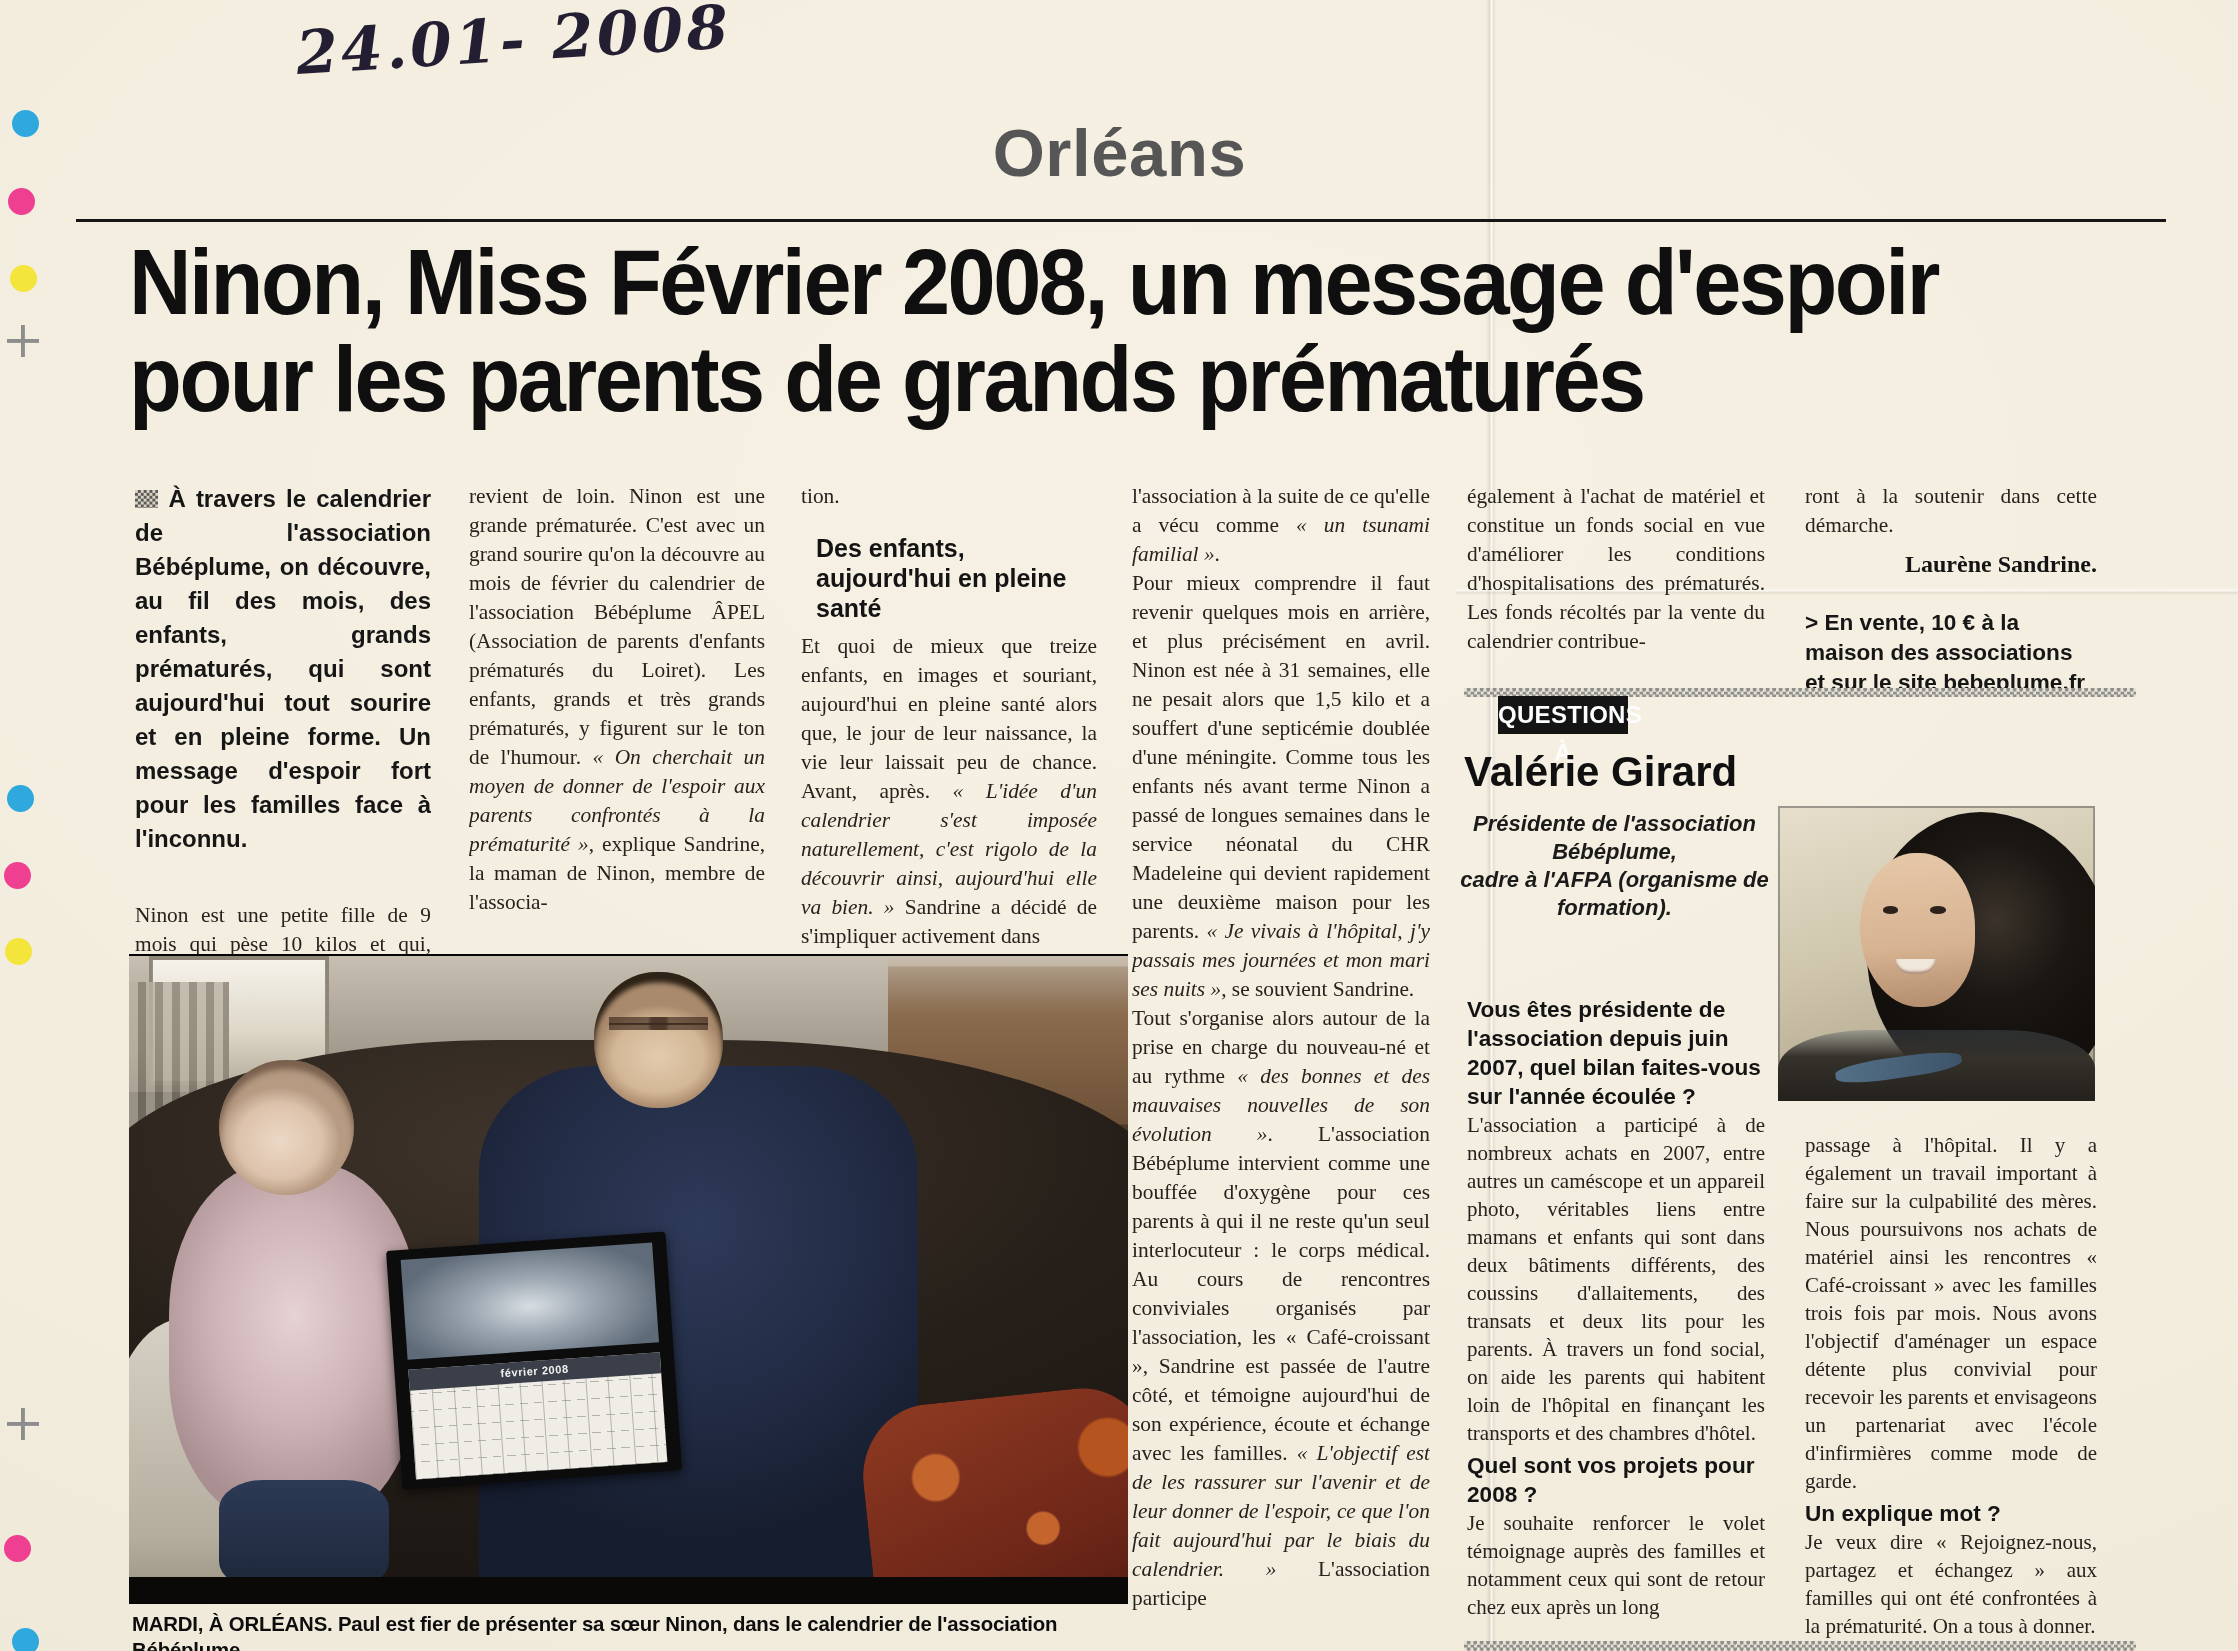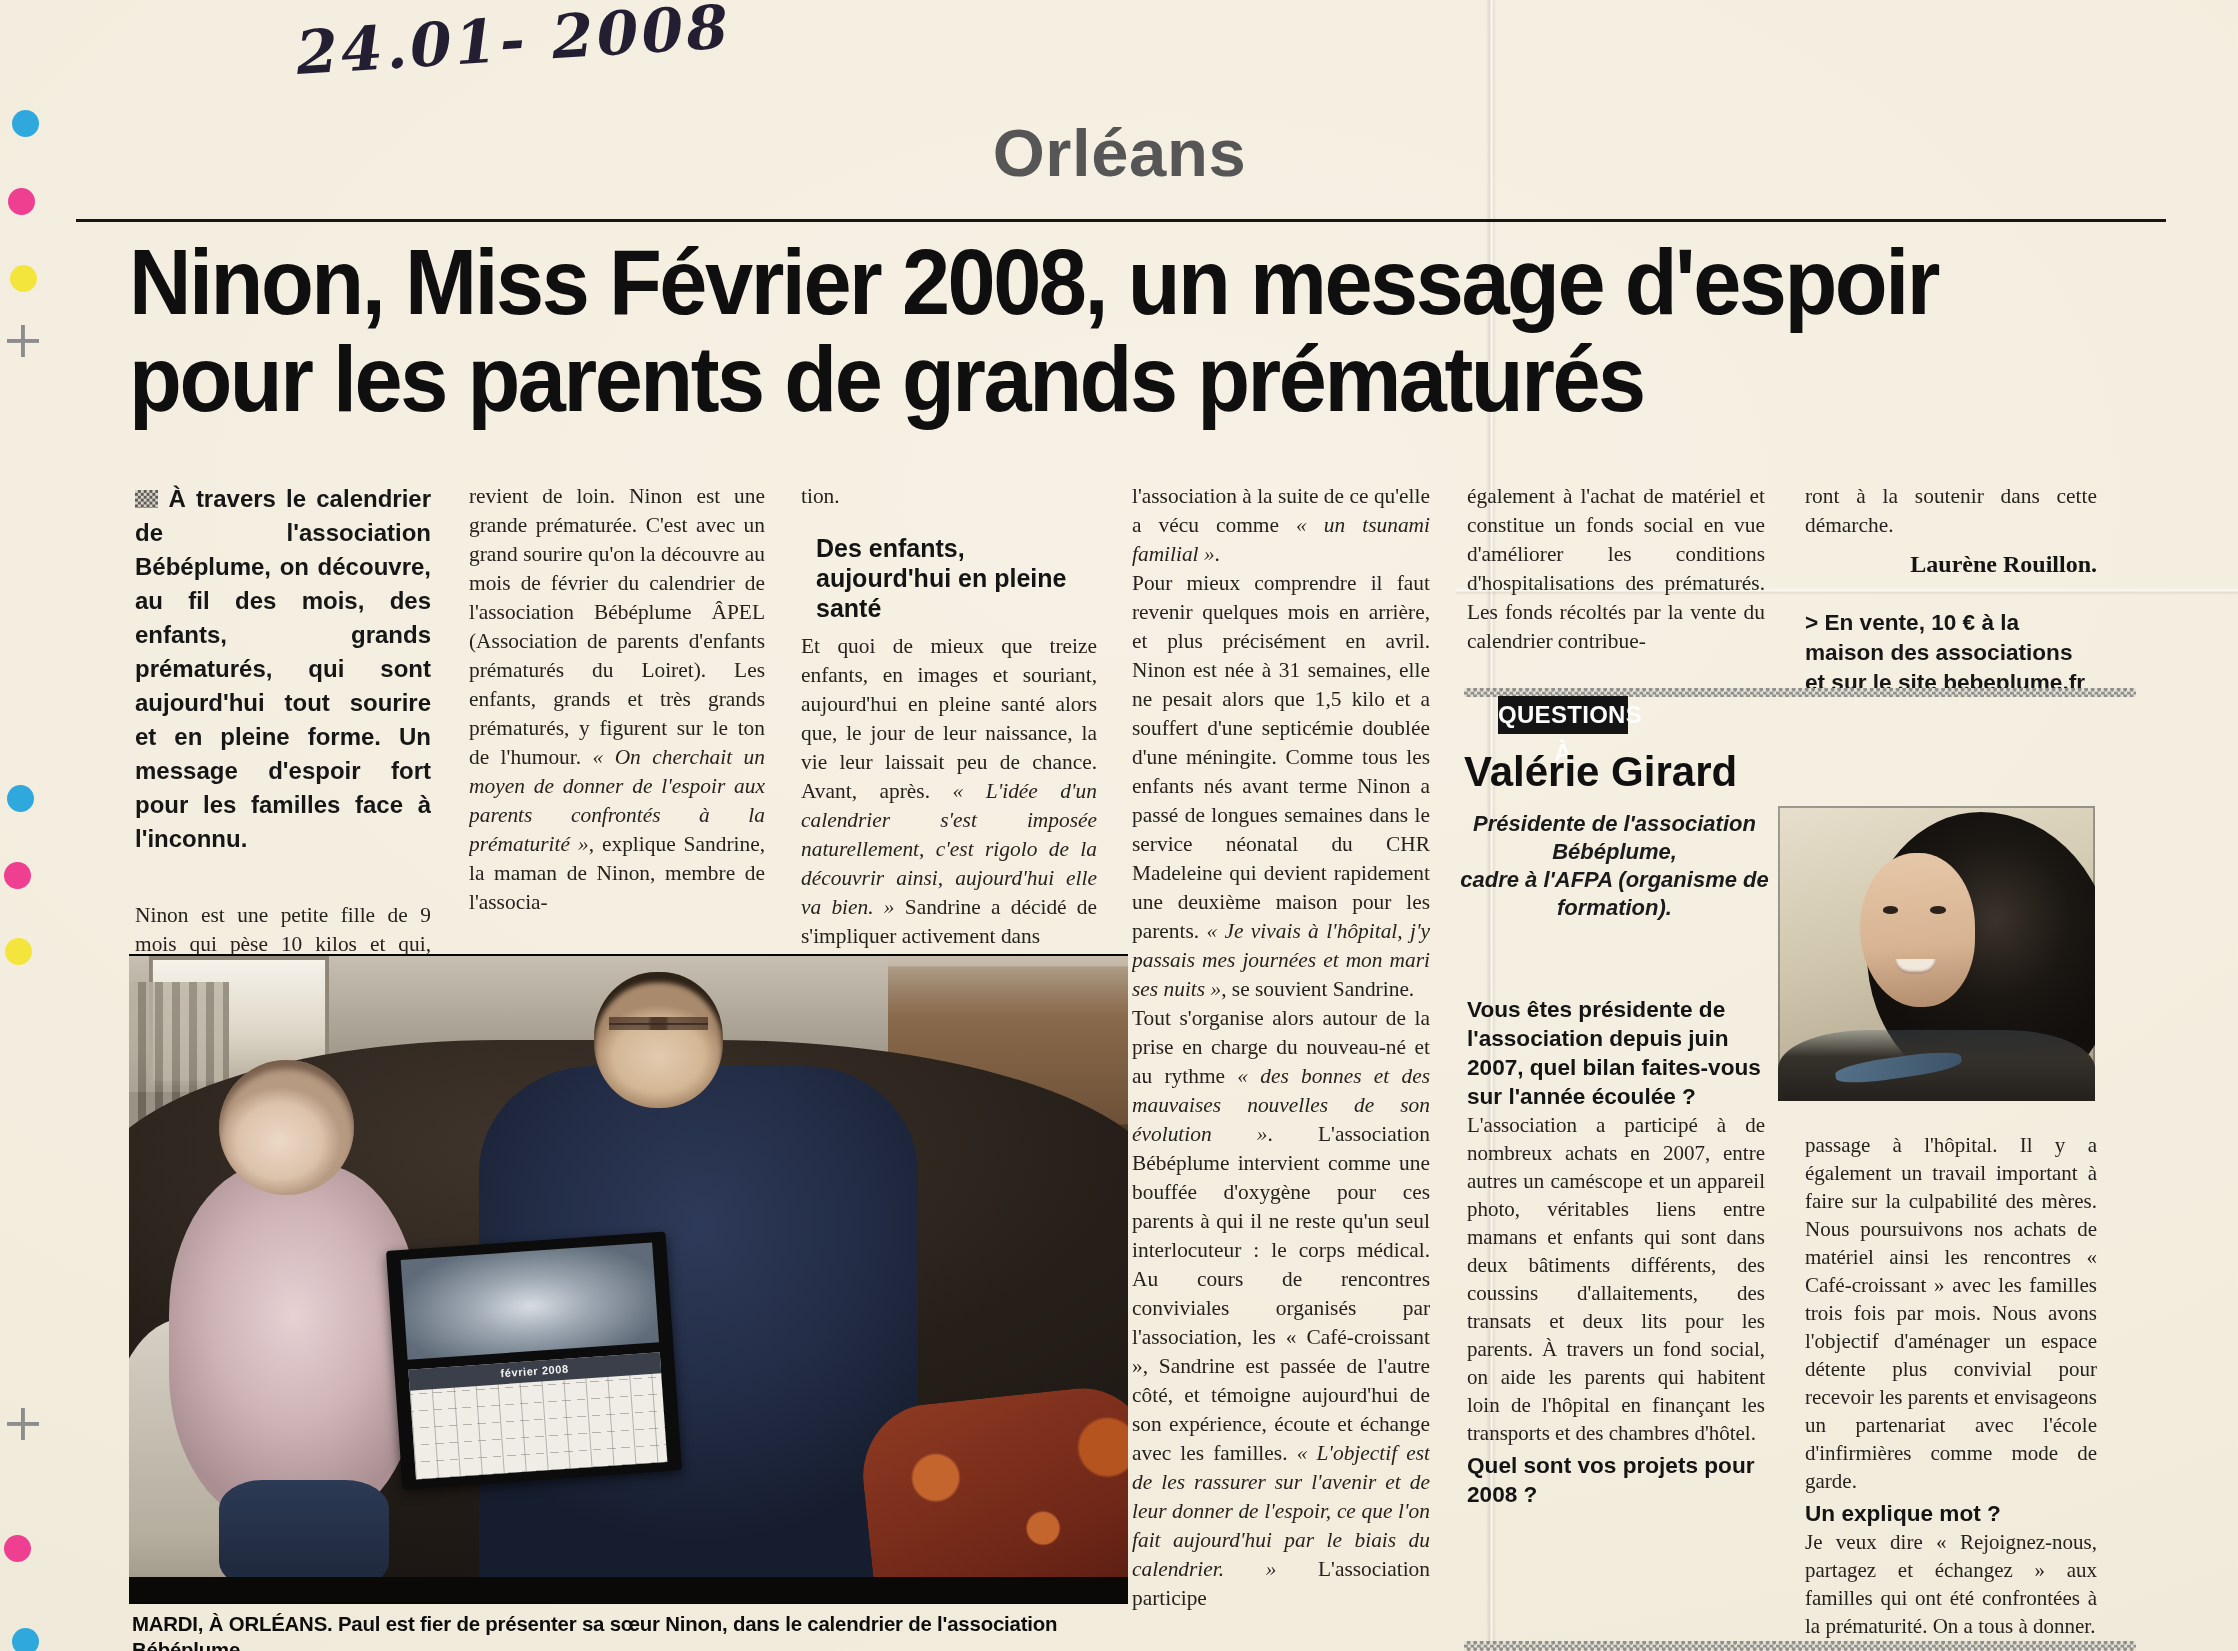--- a/index.html
+++ b/index.html
@@ -168,21 +168,21 @@
   <div class="col" style="left:1132px;top:482px;width:298px;height:1170px;">
       <p class="blk body"><span>l'association à la suite de ce qu'elle a vécu comme </span><em>« un tsunami familial »</em><span>.</span></p>
       <p class="blk body"><span>Pour mieux comprendre il faut revenir quelques mois en arrière, et plus précisément en avril. Ninon est née à 31 semaines, elle ne pesait alors que 1,5 kilo et a souffert d'une septicémie doublée d'une méningite. Comme tous les enfants nés avant terme Ninon a passé de longues semaines dans le service néonatal du CHR Madeleine qui devient rapidement une deuxième maison pour les parents. </span><em>« Je vivais à l'hôpital, j'y passais mes journées et mon mari ses nuits »</em><span>, se souvient Sandrine.</span></p>
       <p class="blk body"><span>Tout s'organise alors autour de la prise en charge du nouveau-né et au rythme </span><em>« des bonnes et des mauvaises nouvelles de son évolution »</em><span>. L'association Bébéplume intervient comme une bouffée d'oxygène pour ces parents à qui il ne reste qu'un seul interlocuteur : le corps médical. Au cours de rencontres conviviales organisés par l'association, les « Café-croissant », Sandrine est passée de l'autre côté, et témoigne aujourd'hui de son expérience, écoute et échange avec les familles. </span><em>« L'objectif est de les rassurer sur l'avenir et de leur donner de l'espoir, ce que l'on fait aujourd'hui par le biais du calendrier. »</em><span> L'association participe</span></p>
     </div>
   <div class="col" style="left:1467px;top:482px;width:298px;height:221px;">
       <p class="blk body"><span>également à l'achat de matériel et constitue un fonds social en vue d'améliorer les conditions d'hospitalisations des prématurés. Les fonds récoltés par la vente du calendrier contribue-</span></p>
     </div>
   <div class="col" style="left:1805px;top:482px;width:292px;height:214px;">
       <p class="blk body"><span>ront à la soutenir dans cette démarche.</span></p>
-      <p class="blk byline"><span>Laurène Rouillon.</span></p>
+      <p class="blk byline"><span>Laurène Sandrine.</span></p>
       <p class="blk sale"><span>&gt; En vente, 10 € à la maison des associations et sur le site bebeplume.fr</span></p>
     </div>
 
   <div class="abs checker" style="left:1464px;top:688px;width:672px;height:9px;"></div>
   <div class="abs qbox">QUESTIONS À</div>
   <div class="abs iv-name">Valérie Girard</div>
   <div class="abs iv-role">
     <div>Présidente de l'association Bébéplume,</div>
     <div>cadre à l'AFPA (organisme de formation).</div>
   </div>
@@ -194,20 +194,21 @@
     <div class="abs pt-eye" style="left:48%;top:34%;"></div>
     <div class="abs pt-smile"></div>
     <div class="abs pt-shoulders"></div>
     <div class="abs pt-scarf"></div>
   </div>
 
   <div class="col" style="left:1467px;top:991px;width:298px;height:655px;">
       <p class="blk q"><span>Vous êtes présidente de l'association depuis juin 2007, quel bilan faites-vous sur l'année écoulée ?</span></p>
       <p class="blk a"><span>L'association a participé à de nombreux achats en 2007, entre autres un caméscope et un appareil photo, véritables liens entre mamans et enfants qui sont dans deux bâtiments différents, des coussins d'allaitements, des transats et deux lits pour les parents. À travers un fond social, on aide les parents qui habitent loin de l'hôpital en finançant les transports et des chambres d'hôtel.</span></p>
       <p class="blk q"><span>Quel sont vos projets pour 2008 ?</span></p>
+      <p class="blk a"><span>Je souhaite renforcer le volet témoignage auprès des familles et notamment ceux qui sont de retour chez eux après un long</span></p>
     </div>
   <div class="col" style="left:1805px;top:1131px;width:292px;height:519px;">
       <p class="blk a"><span>passage à l'hôpital. Il y a également un travail important à faire sur la culpabilité des mères. Nous poursuivons nos achats de matériel ainsi les rencontres « Café-croissant » avec les familles trois fois par mois. Nous avons l'objectif d'aménager un espace détente plus convivial pour recevoir les parents et envisageons un partenariat avec l'école d'infirmières comme mode de garde.</span></p>
       <p class="blk q"><span>Un explique mot ?</span></p>
       <p class="blk a"><span>Je veux dire « Rejoignez-nous, partagez et échangez » aux familles qui ont été confrontées à la prématurité. On a tous à donner.</span></p>
     </div>
 
   <div class="abs checker" style="left:1464px;top:1641px;width:672px;height:10.4px;"></div>
 
   <div class="abs" id="photo">

